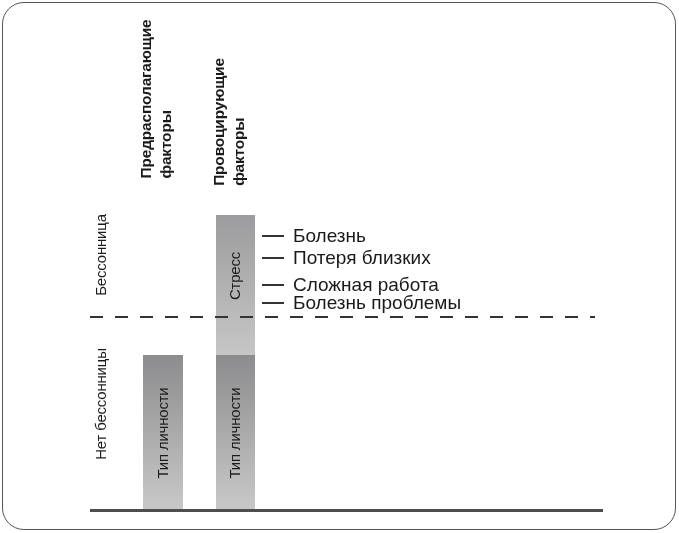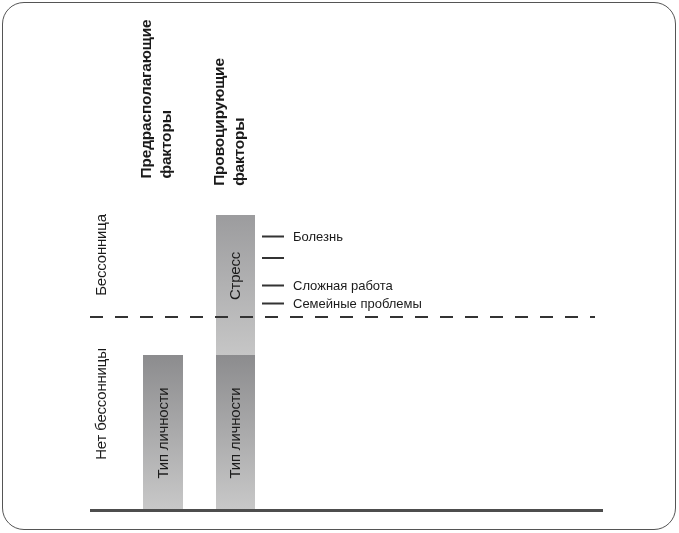--- a/index.html
+++ b/index.html
@@ -24,21 +24,21 @@
   .bar-label{color:#1c1c1c;font-size:15px;}
   .dashline{
     position:absolute;left:90px;top:316px;width:505px;height:2px;
     background:repeating-linear-gradient(90deg,#333333 0 13px,transparent 13px 25px);
   }
   .axisline{
     position:absolute;left:90px;top:509px;width:513px;height:3px;background:#4d4d4d;
   }
   .ann{
     position:absolute;left:262px;transform:translateY(-50%);
-    display:flex;align-items:center;gap:9px;font-size:13px;white-space:nowrap;
+    display:flex;align-items:center;gap:9px;font-size:19px;white-space:nowrap;
   }
   .ann-dash{width:22px;height:2px;background:#333333;flex:0 0 auto;}
 </style>
 </head>
 <body>
 
 <div class="frame"></div>
 
 <div class="bar grad-dark" style="left:143px;top:355px;width:40px;height:157px;"></div>
 <div class="bar grad-stress" style="left:216px;top:215px;width:39px;height:140px;"></div>
@@ -59,21 +59,22 @@
 <div class="rot bar-label" style="left:163px;top:433px;">Тип личности</div>
 <div class="rot bar-label" style="left:235px;top:433px;">Тип личности</div>
 <div class="rot bar-label" style="left:235px;top:276px;">Стресс</div>
 
 <div class="ann" style="top:236px;">
   <span class="ann-dash"></span>
   <span>Болезнь</span>
 </div>
 <div class="ann" style="top:258px;">
   <span class="ann-dash"></span>
+  <span>Потеря близких</span>
 </div>
 <div class="ann" style="top:285px;">
   <span class="ann-dash"></span>
   <span>Сложная работа</span>
 </div>
 <div class="ann" style="top:303px;">
   <span class="ann-dash"></span>
-  <span>Семейные проблемы</span>
+  <span>Болезнь проблемы</span>
 </div>
 
 </body></html>

